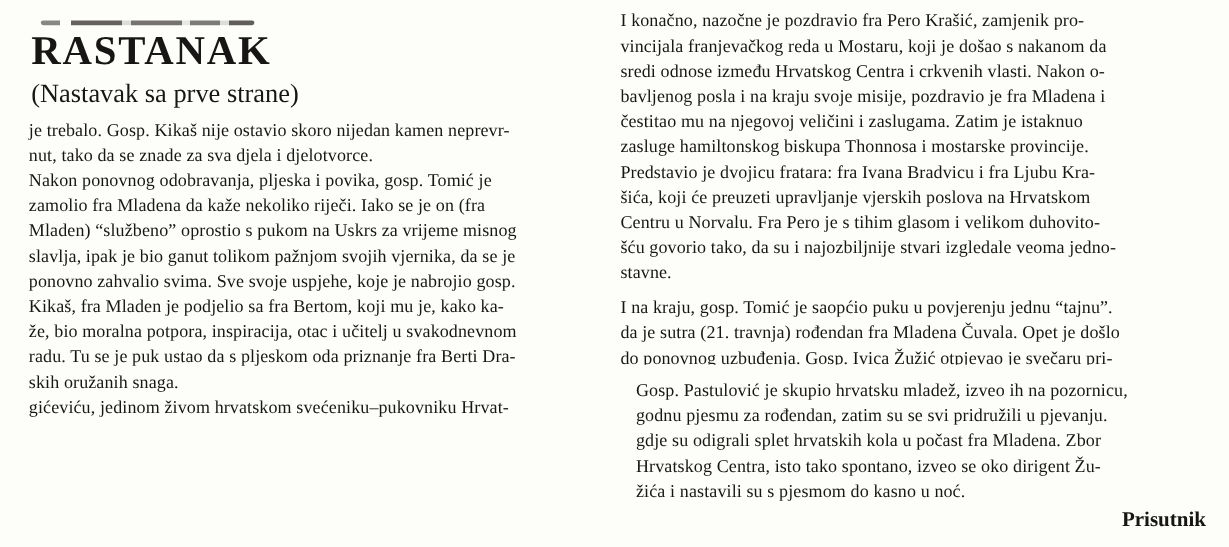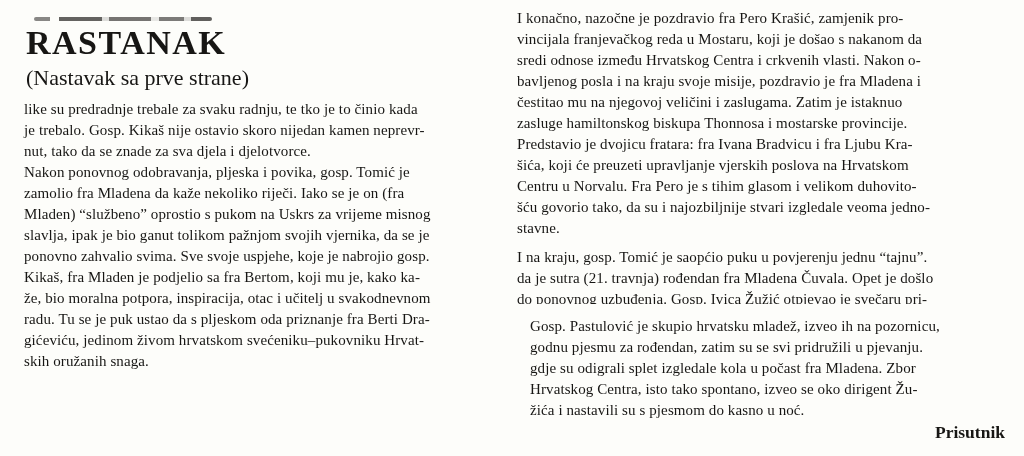--- a/index.html
+++ b/index.html
@@ -87,35 +87,34 @@
 </head>
 <body>
 
 <div class="page">
 
   <div class="col col-left">
     <div class="smudge-line"></div>
     <div class="title">RASTANAK</div>
     <div class="subtitle">(Nastavak sa prve strane)</div>
     <div class="para">
-        <div class="line">like su predradnje trebale za svaku radnju, te tko je to činio kada</div>
         <div class="line">je trebalo. Gosp. Kikaš nije  ostavio skoro nijedan kamen neprevr-</div>
         <div class="line">nut, tako da se znade za sva djela i djelotvorce.</div>
       </div>
     <div class="para gap-top-10">
         <div class="line">Nakon ponovnog odobravanja,  pljeska i povika, gosp. Tomić  je</div>
         <div class="line">zamolio fra Mladena da kaže nekoliko riječi. Iako se je on (fra</div>
         <div class="line">Mladen) “službeno” oprostio s pukom na Uskrs za vrijeme misnog</div>
         <div class="line">slavlja, ipak je bio ganut tolikom pažnjom svojih vjernika, da se je</div>
         <div class="line">ponovno zahvalio svima. Sve svoje uspjehe, koje je nabrojio gosp.</div>
         <div class="line">Kikaš, fra Mladen je podjelio sa fra Bertom, koji mu  je, kako ka-</div>
         <div class="line">že, bio moralna potpora, inspiracija, otac i učitelj u svakodnevnom</div>
         <div class="line">radu. Tu se je puk ustao da s pljeskom oda priznanje fra Berti Dra-</div>
+        <div class="line">skih oružanih snaga.</div>
         <div class="line">gićeviću, jedinom živom hrvatskom svećeniku–pukovniku Hrvat-</div>
-        <div class="line">skih oružanih snaga.</div>
       </div>
   </div>
 
   <div class="col col-right">
     <div class="para">
         <div class="line">I konačno, nazočne je pozdravio fra  Pero Krašić, zamjenik pro-</div>
         <div class="line">vincijala franjevačkog reda u Mostaru, koji je došao s nakanom da</div>
         <div class="line">sredi odnose između Hrvatskog Centra i crkvenih vlasti. Nakon o-</div>
         <div class="line">bavljenog posla i na kraju svoje misije, pozdravio je fra Mladena i</div>
         <div class="line">čestitao mu na njegovoj veličini i zaslugama. Zatim je istaknuo</div>
@@ -127,20 +126,20 @@
         <div class="line">stavne.</div>
       </div>
     <div class="para gap-top-8 clip-last">
         <div class="line">I na kraju, gosp. Tomić je saopćio puku u povjerenju jednu “tajnu”.</div>
         <div class="line">da je sutra (21. travnja) rođendan fra Mladena Čuvala. Opet je došlo</div>
         <div class="line">do ponovnog uzbuđenja. Gosp. Ivica Žužić otpjevao je svečaru pri-</div>
       </div>
     <div class="para gap-top-12 continuation">
         <div class="line">Gosp. Pastulović je skupio hrvatsku mladež, izveo ih na pozornicu,</div>
         <div class="line">godnu pjesmu za rođendan, zatim su se svi pridružili u pjevanju.</div>
-        <div class="line">gdje su odigrali splet izgledale kola u počast fra Mladena. Zbor</div>
+        <div class="line">gdje su odigrali splet hrvatskih kola u počast fra Mladena. Zbor</div>
         <div class="line">Hrvatskog Centra, isto tako spontano, izveo se oko dirigent Žu-</div>
         <div class="line">žića i nastavili su s pjesmom do kasno u noć.</div>
       </div>
     <div class="signature">Prisutnik</div>
   </div>
 
 </div>
 
 </body></html>

